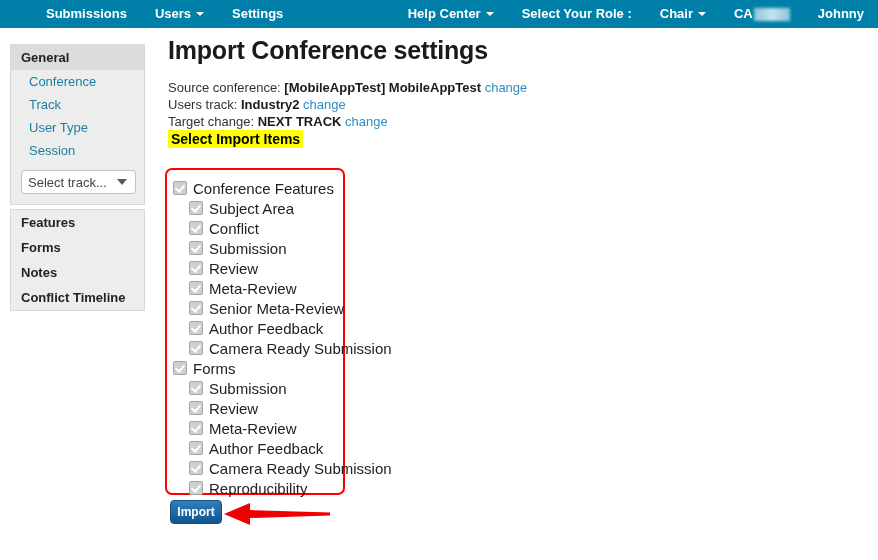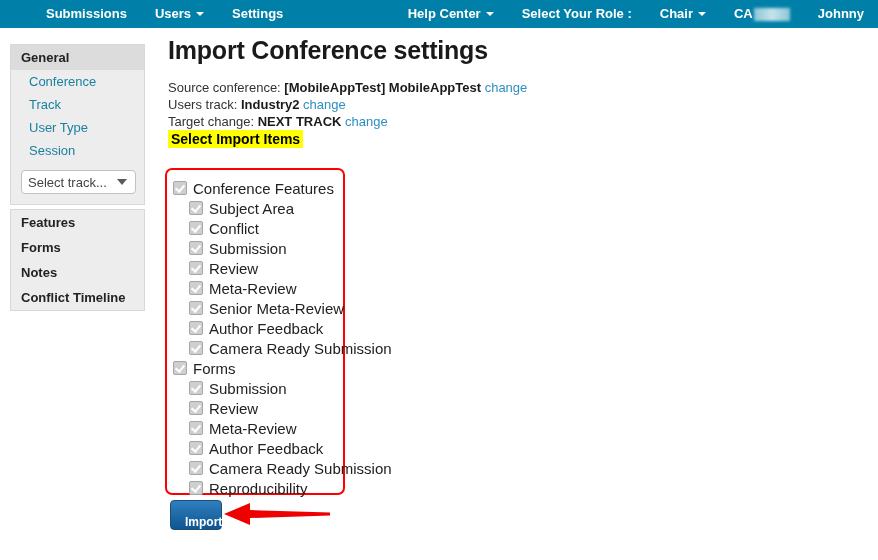--- a/index.html
+++ b/index.html
@@ -229,21 +229,21 @@
     width: 52px;
     height: 24px;
     border: 1px solid #1b4f77;
     border-radius: 4px;
     background: linear-gradient(180deg, #2f7fbe 0%, #1f6aa8 50%, #0f5590 100%);
     color: #ffffff;
     font-family: "Liberation Sans", sans-serif;
     font-size: 12px;
     font-weight: bold;
     cursor: pointer;
-    padding: 14px;
+    padding: 4px;
     box-sizing: border-box;
   }
   .arrow {
     position: absolute;
     left: 224px;
     top: 503px;
     width: 106px;
     height: 22px;
     pointer-events: none;
   }

